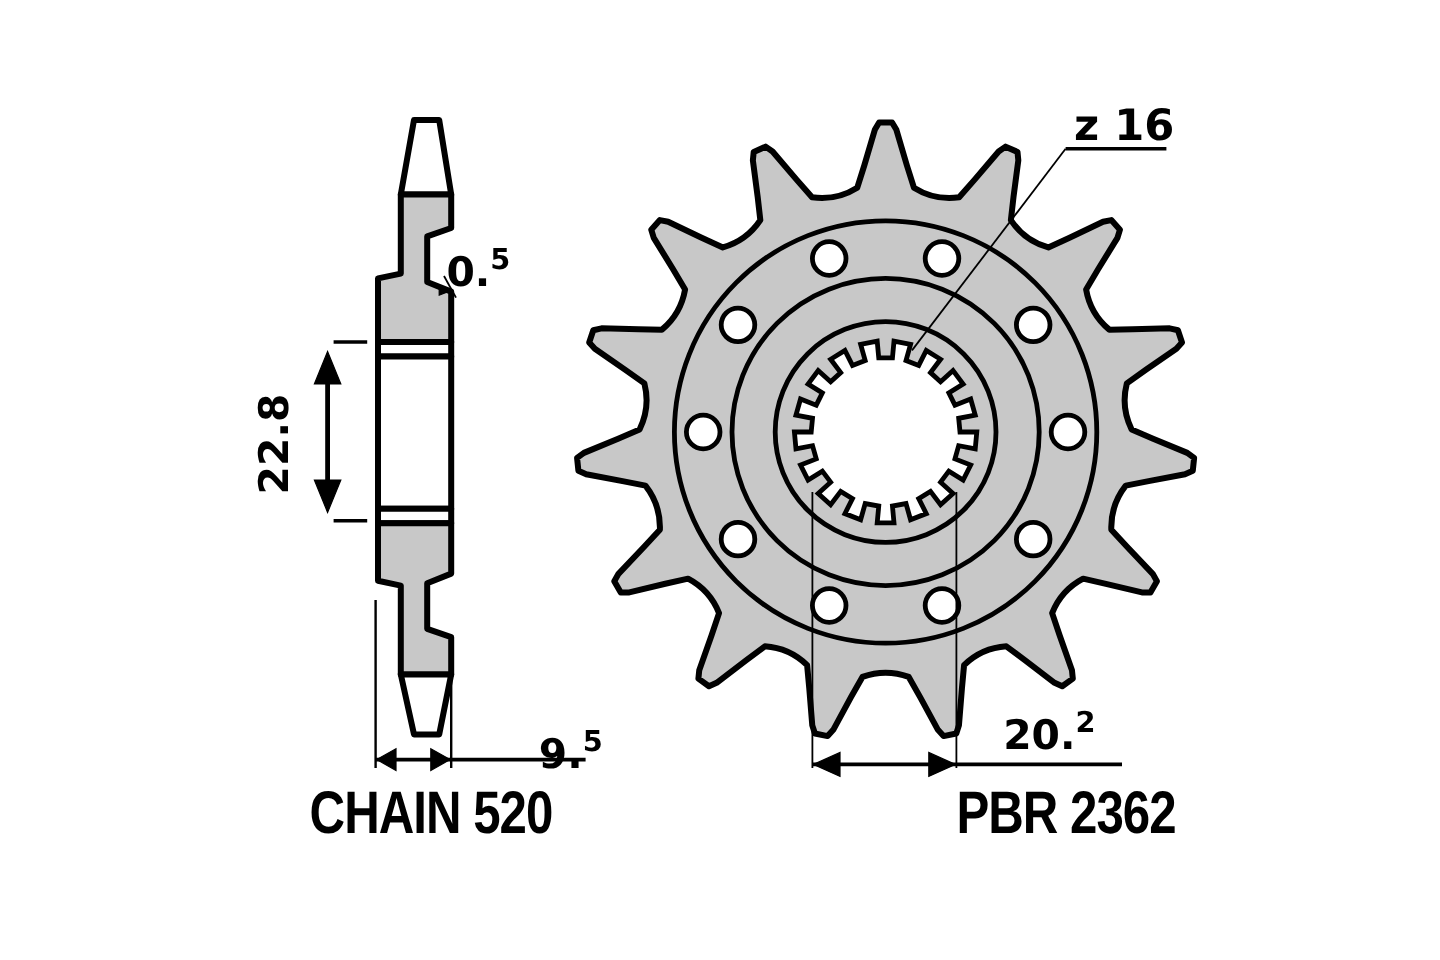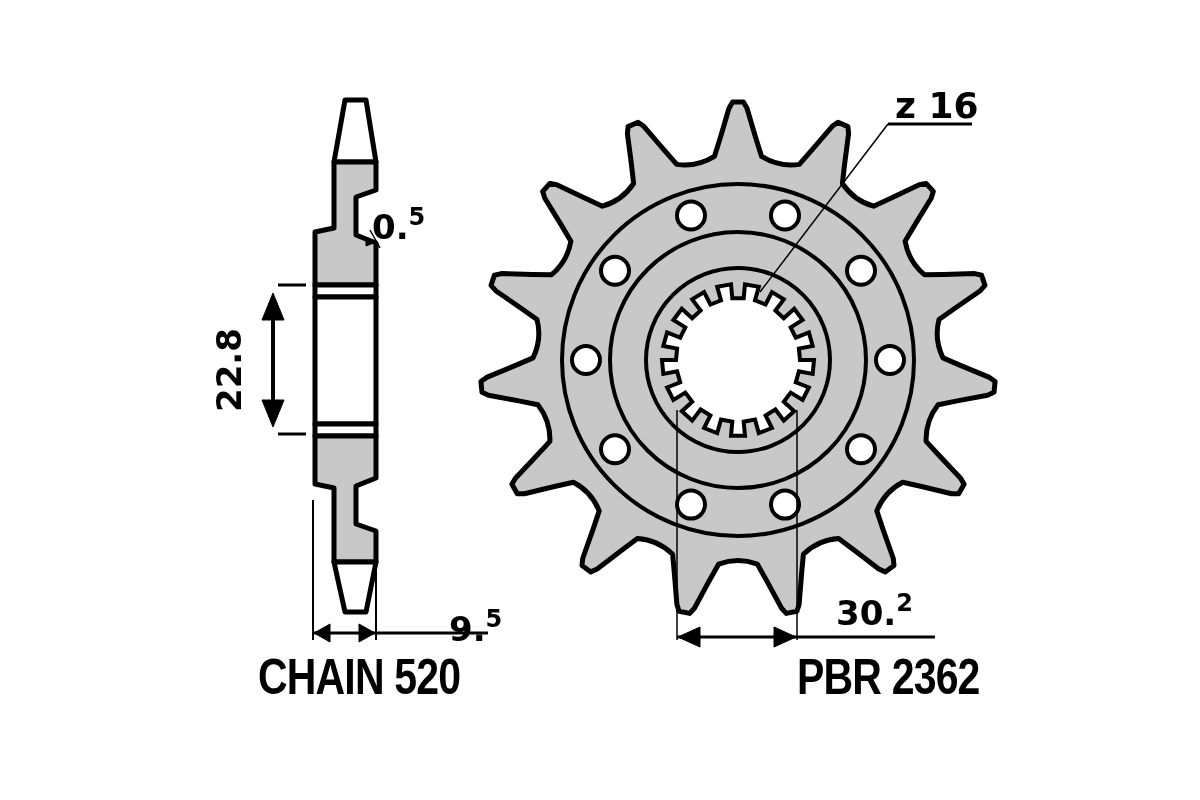--- a/index.html
+++ b/index.html
@@ -83,15 +83,15 @@
 <div class="lbl dim" style="left:372px;top:210px;"><span>0</span><span>.</span><span class="sup">5</span></div>
 
 <div class="lbl dim rot" style="left:212px;top:412px;"><span>22</span><span>.</span><span>8</span></div>
 
 <div class="lbl dim" style="left:424px;top:612px;margin-left:25px;"><span>9</span><span>.</span><span class="sup">5</span></div>
 
 <div class="lbl big" style="left:258px;top:652px;">CHAIN 520</div>
 
 <div class="lbl dim" style="left:895px;top:88px;font-size:36px;">z 16</div>
 
-<div class="lbl dim" style="left:836px;top:596px;"><span>30</span><span>.</span><span class="sup">2</span></div>
+<div class="lbl dim" style="left:836px;top:596px;"><span>20</span><span>.</span><span class="sup">2</span></div>
 
 <div class="lbl big" style="left:797px;top:652px;">PBR 2362</div>
 
 </body></html>

